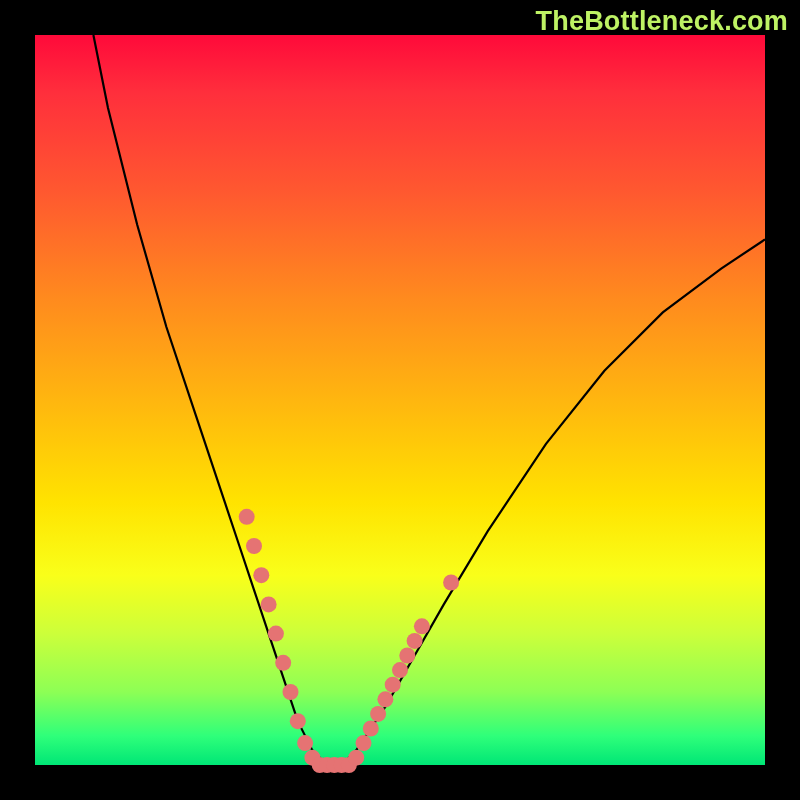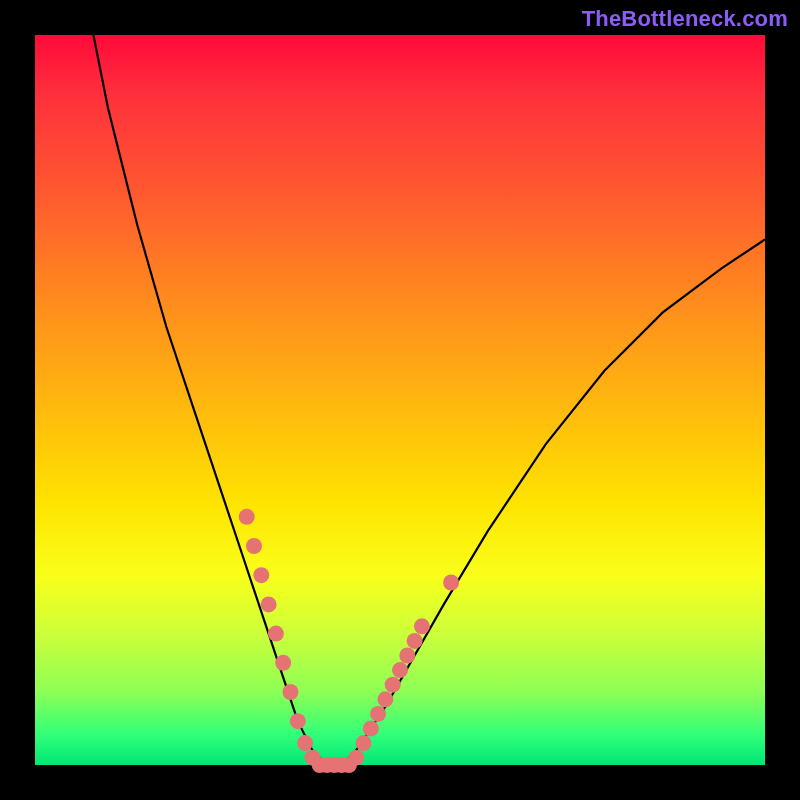--- a/index.html
+++ b/index.html
@@ -35,22 +35,22 @@
       #ccff3a 82%,
       #8dff55 90%,
       #2fff7a 96%,
       #00e676 100%
     );
   }
   .watermark {
     position: absolute;
     top: 6px;
     right: 12px;
-    color: #8b5cf6;
-    font-size: 22px;
+    color: #bef264;
+    font-size: 27px;
     font-weight: 600;
     letter-spacing: 0.2px;
     user-select: none;
   }
   svg.curve {
     position: absolute;
     inset: 0;
     width: 730px;
     height: 730px;
     overflow: visible;

